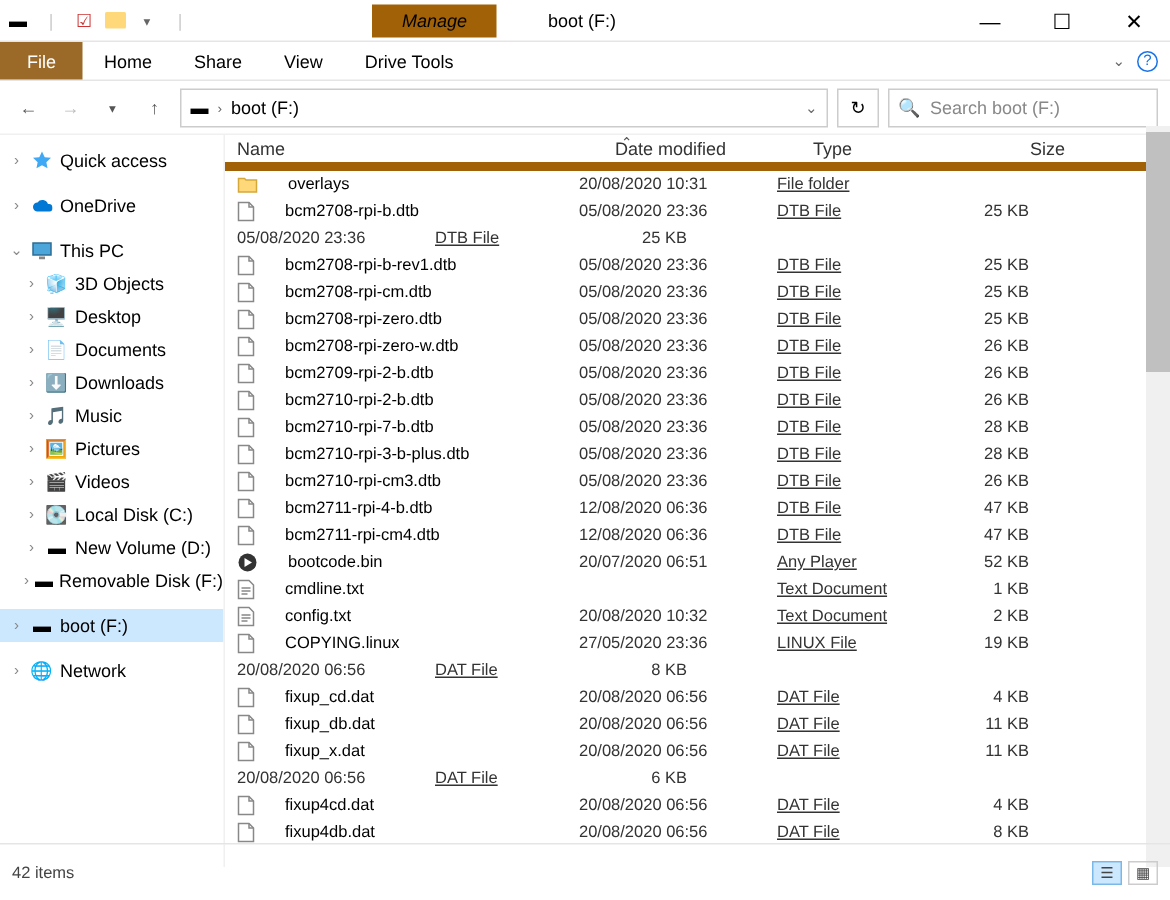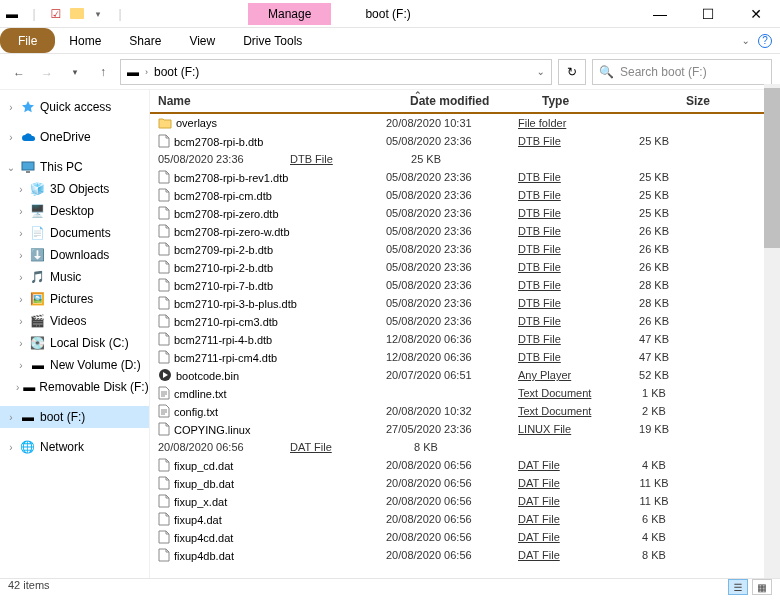--- a/index.html
+++ b/index.html
@@ -2,64 +2,64 @@
 <html><head>
 <meta charset="utf-8">
 <style>
 * { box-sizing: border-box; margin: 0; padding: 0; font-family: "Segoe UI", Arial, sans-serif; }
 body { width: 780px; height: 600px; background: #fff; font-size: 12px; color: #000; overflow: hidden; position: relative; }
 
 .titlebar { height: 28px; display: flex; align-items: center; padding: 0 4px; border-bottom: 1px solid #e5e5e5; }
 .titlebar .qat { display: flex; gap: 6px; align-items: center; }
 .titlebar .qat span { width: 16px; height: 16px; display: inline-flex; align-items: center; justify-content: center; }
 .titlebar .ribbon-tab { margin-left: 120px; display: flex; align-items: center; gap: 16px; }
-.titlebar .manage { background: #f9a8d4; padding: 4px 20px; }
+.titlebar .manage { background: #a16207; padding: 4px 20px; font-style: italic; }
 .titlebar .title { margin-left: 18px; }
 .titlebar .win-controls { margin-left: auto; display: flex; gap: 8px; }
 .titlebar .win-controls span { width: 40px; height: 20px; display: inline-flex; align-items: center; justify-content: center; font-size: 14px; }
 
 .menubar { height: 26px; display: flex; align-items: center; border-bottom: 1px solid #e5e5e5; }
-.menubar .item { padding: 0 14px; height: 100%; display: flex; align-items: center; border-radius: 11px; }
+.menubar .item { padding: 0 14px; height: 100%; display: flex; align-items: center; }
 .menubar .file { background: #9c6a28; color: #fff; padding: 0 18px; }
 .menubar .right { margin-left: auto; display: flex; align-items: center; gap: 8px; padding-right: 8px; }
 .menubar .help { color: #1a73e8; border: 1px solid #1a73e8; border-radius: 50%; width: 14px; height: 14px; display: inline-flex; align-items: center; justify-content: center; font-size: 10px; }
 
 .navbar { height: 36px; display: flex; align-items: center; padding: 4px 8px; gap: 6px; border-bottom: 1px solid #f0f0f0; }
 .navbar .navbtn { width: 22px; height: 22px; display: inline-flex; align-items: center; justify-content: center; color: #555; }
 .navbar .addr { flex: 1; border: 1px solid #ccc; height: 26px; display: flex; align-items: center; padding: 0 6px; gap: 6px; }
 .navbar .refresh { border: 1px solid #ccc; width: 28px; height: 26px; display: inline-flex; align-items: center; justify-content: center; }
 .navbar .search { border: 1px solid #ccc; height: 26px; width: 180px; display: flex; align-items: center; padding: 0 6px; color: #888; gap: 6px; }
 
 .main { display: flex; height: calc(600px - 28px - 26px - 36px - 22px); }
 .sidebar { width: 150px; padding: 6px 0; overflow: hidden; border-right: 1px solid #f0f0f0; }
 .sidebar .row { display: flex; align-items: center; height: 22px; padding: 0 6px; gap: 4px; white-space: nowrap; }
 .sidebar .row.sel { background: #cce8ff; }
 .sidebar .chev { width: 10px; color: #888; font-size: 10px; display: inline-block; text-align: center; }
 .sidebar .icon { width: 16px; display: inline-flex; align-items: center; justify-content: center; }
 .sidebar .indent2 { padding-left: 16px; }
 .sidebar .spacer { height: 8px; }
 
 .filearea { flex: 1; position: relative; overflow: hidden; }
-.colheader { display: flex; height: 24px; border-bottom: 2px solid #a16207; color: #333; font-weight: bold; }
+.colheader { display: flex; height: 24px; border-bottom: 6px solid #a16207; color: #333; }
 .colheader .col { padding: 4px 8px; display: flex; align-items: center; }
 .col-name { flex: 0 0 228px; }
 .col-date { flex: 0 0 132px; margin-left: 24px; }
 .col-type { flex: 0 0 104px; text-align: right; }
 .col-size { flex: 0 0 80px; text-align: right; justify-content: flex-end; }
 .sort-ind { position: absolute; left: 264px; top: 0; font-size: 9px; color: #555; }
 
 .filelist { overflow: hidden; }
 .filelist .row { display: flex; height: 18px; align-items: center; font-size: 11px; }
 .filelist .cell { padding: 0 8px; white-space: nowrap; overflow: hidden; text-overflow: ellipsis; }
-.filelist .cell.name { flex: 0 0 228px; display: flex; align-items: flex-end; gap: 4px; }
+.filelist .cell.name { flex: 0 0 228px; display: flex; align-items: center; gap: 20px; }
 .filelist .cell.date { flex: 0 0 132px; color: #333; }
 .filelist .cell.type { flex: 0 0 104px; color: #333; text-decoration: underline; }
-.filelist .cell.size { flex: 0 0 80px; text-align: center; color: #333; }
-
-.statusbar { position: absolute; bottom: 0; left: 0; right: 0; height: 22px; display: flex; align-items: flex-start; padding: 0 8px; border-top: 1px solid #e5e5e5; font-size: 11px; color: #444; }
+.filelist .cell.size { flex: 0 0 80px; text-align: right; color: #333; }
+
+.statusbar { position: absolute; bottom: 0; left: 0; right: 0; height: 38px; display: flex; align-items: center; padding: 0 8px; border-top: 1px solid #e5e5e5; font-size: 11px; color: #444; }
 .statusbar .view-toggles { margin-left: auto; display: flex; gap: 4px; }
 .statusbar .view-toggles span { border: 1px solid #ccc; width: 20px; height: 16px; display: inline-flex; align-items: center; justify-content: center; font-size: 10px; }
 .statusbar .view-toggles span.active { background: #cce8ff; border-color: #7ab8e8; }
 
 .scrollbar { position: absolute; right: 0; top: 84px; width: 16px; bottom: 22px; background: #f0f0f0; }
 .scrollbar .thumb { background: #c0c0c0; width: 100%; height: 160px; margin-top: 4px; }
 
 svg { display: block; }
 </style>
 </head>
@@ -504,29 +504,20 @@
                 <path d="M8 1v3h3" fill="none" stroke="#888"></path>
               </svg>
             </span>
             <span>fixup_x.dat</span>
           </div>
           <div class="cell date">20/08/2020 06:56</div>
           <div class="cell type">DAT File</div>
           <div class="cell size">11 KB</div>
         </div>
         <div class="row">
-          <div class="cell name">
-            <span>
-              <svg width="12" height="14" viewBox="0 0 12 14">
-                <path d="M1 1h7l3 3v9H1z" fill="#fff" stroke="#888"></path>
-                <path d="M8 1v3h3" fill="none" stroke="#888"></path>
-              </svg>
-            </span>
-            <span>fixup4.dat</span>
-          </div>
           <div class="cell date">20/08/2020 06:56</div>
           <div class="cell type">DAT File</div>
           <div class="cell size">6 KB</div>
         </div>
         <div class="row">
           <div class="cell name">
             <span>
               <svg width="12" height="14" viewBox="0 0 12 14">
                 <path d="M1 1h7l3 3v9H1z" fill="#fff" stroke="#888"></path>
                 <path d="M8 1v3h3" fill="none" stroke="#888"></path>

